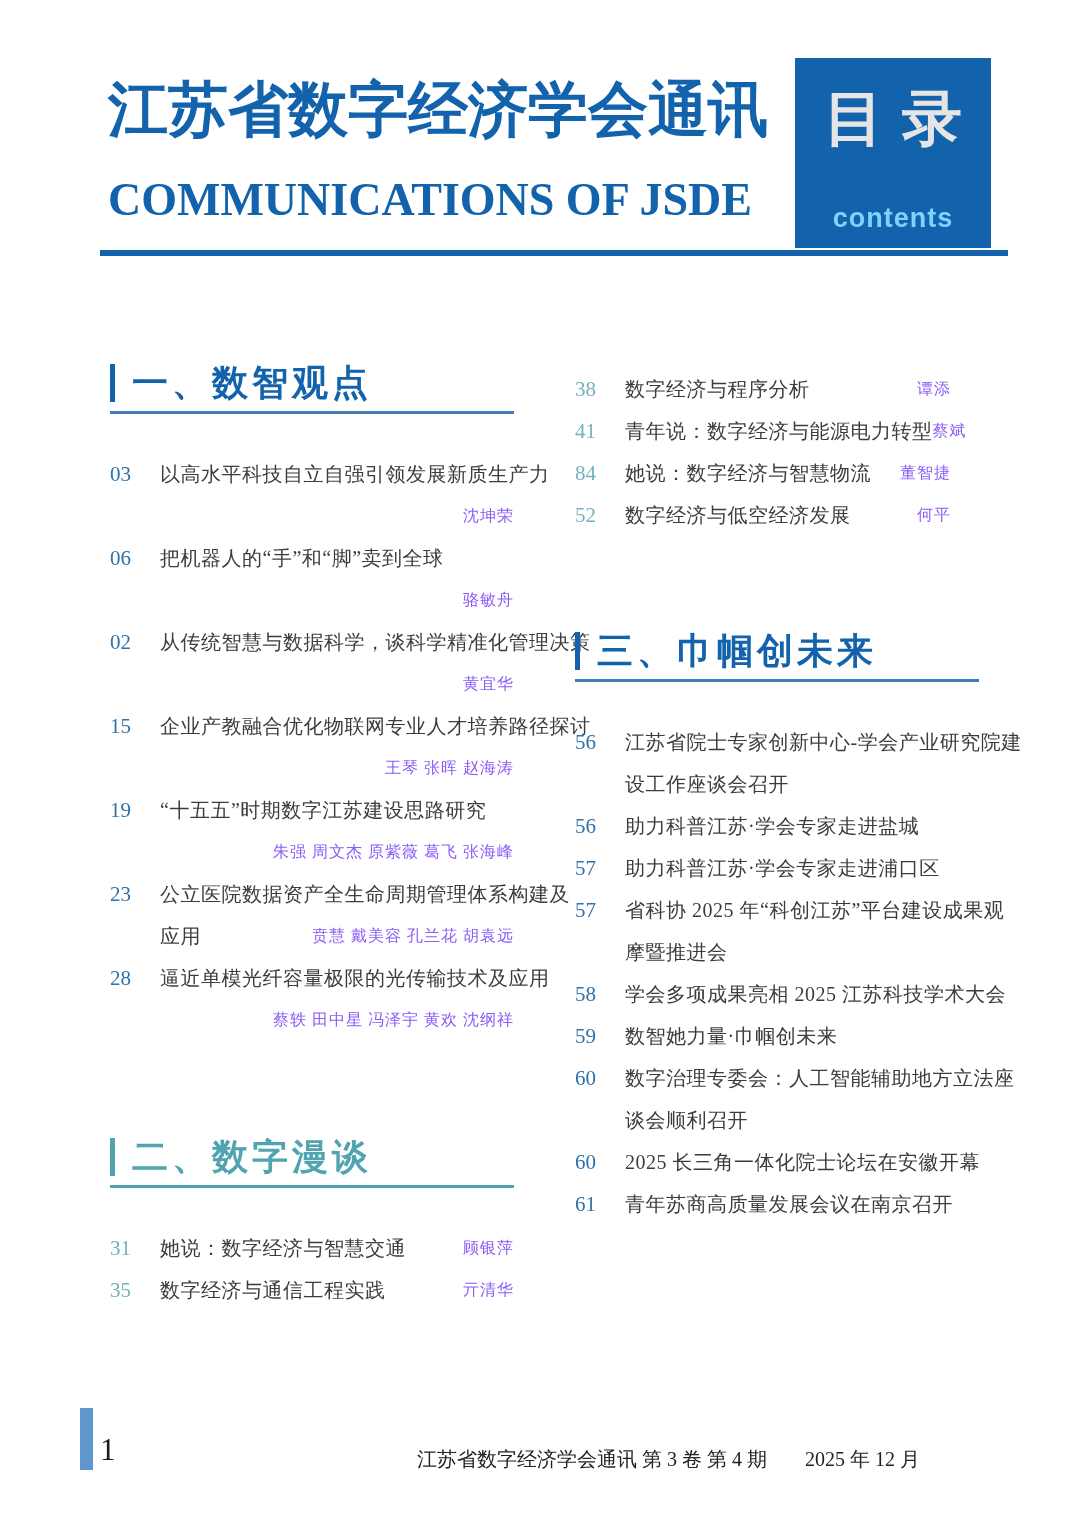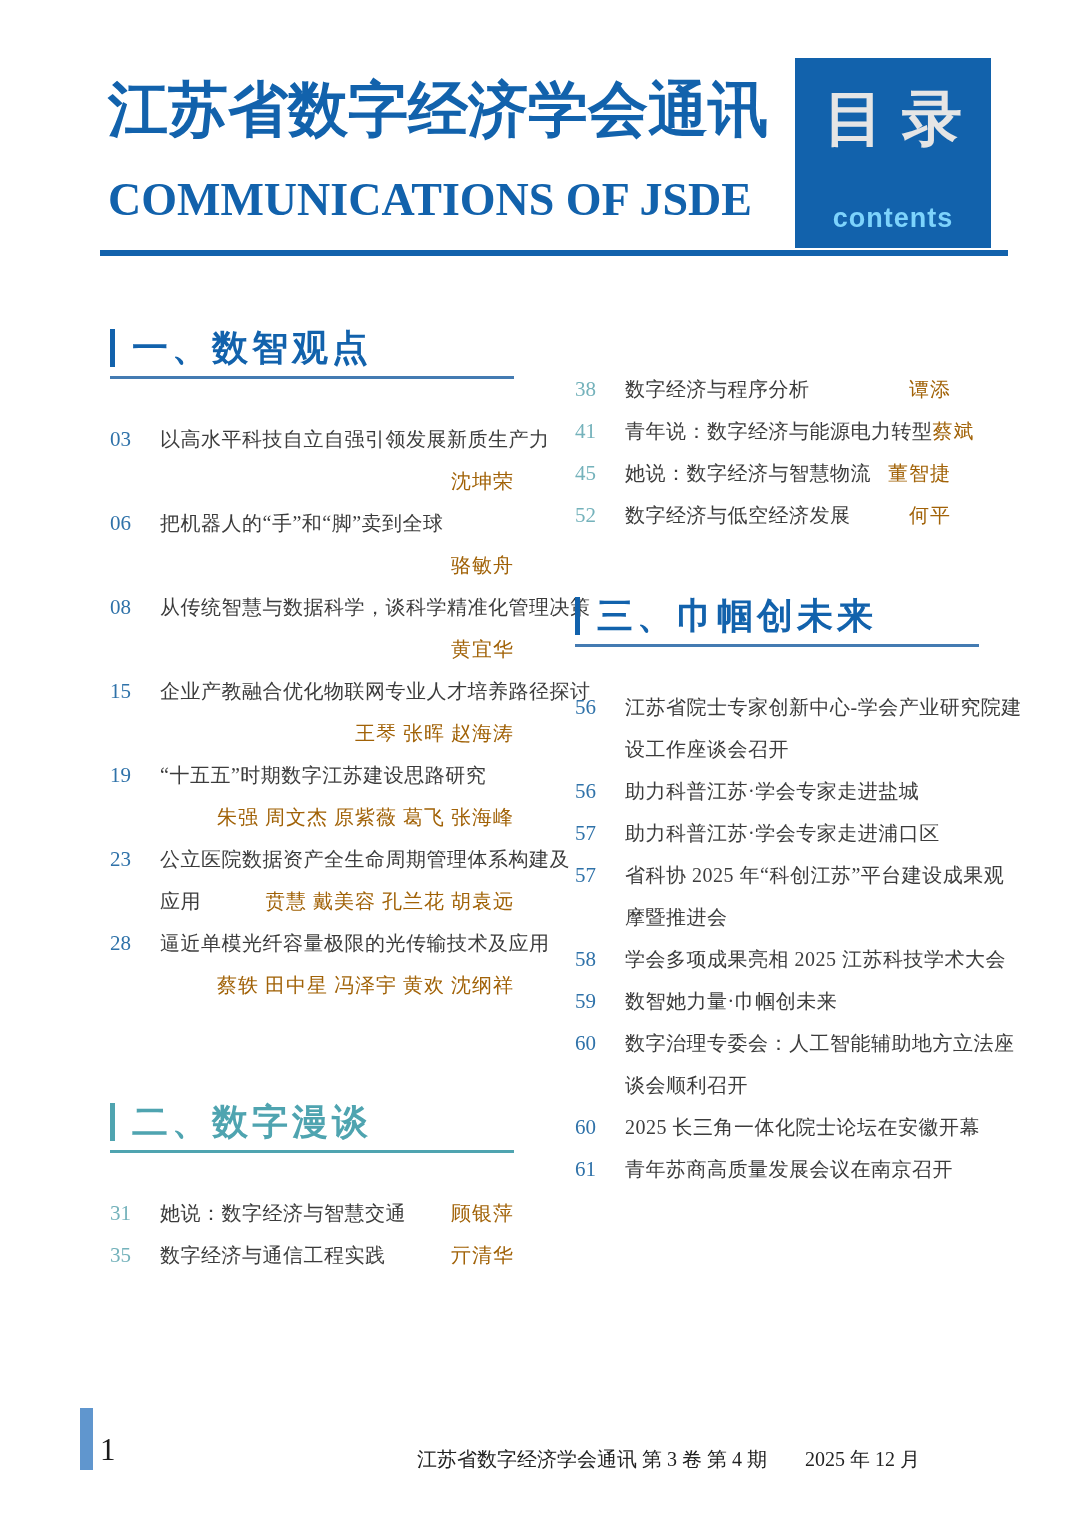--- a/index.html
+++ b/index.html
@@ -23,42 +23,42 @@
   .col{position:absolute;top:0;width:404px;}
   .col-left{left:110px;}
   .col-right{left:575px;}
   .sec{position:absolute;left:0;width:100%;}
   [data-section-id="s1"]{top:326px;}
   [data-section-id="s2"]{top:1100px;}
   [data-section-id="s2cont"]{top:368px;}
   [data-section-id="s3"]{top:594px;}
 
   
-  .sec-header{display:flex;align-items:center;height:44px;}
+  .sec-header{display:flex;align-items:center;height:44px;margin-top:35px;}
   .sec-bar{width:5px;height:38px;margin-right:17px;}
   .sec-title{font-family:"Liberation Sans",sans-serif;font-weight:900;font-size:36px;
              letter-spacing:4px;white-space:nowrap;}
   .theme-blue .sec-bar{background:var(--blue);}
   .theme-blue .sec-title{color:var(--blue);}
   .theme-teal .sec-bar{background:var(--teal);}
   .theme-teal .sec-title{color:var(--teal);}
   .sec-underline{height:3px;margin-top:6px;width:100%;}
   .theme-blue .sec-underline{background:#447BB2;}
   .theme-teal .sec-underline{background:var(--teal);}
 
   
   .sec-items{margin-top:39px;}
   .sec > .sec-items:first-child{margin-top:0;}
   .line{height:42px;display:flex;align-items:center;}
   .num{flex:0 0 50px;font-size:21px;font-family:"Liberation Serif",serif;}
   .theme-blue .num{color:var(--numblue);}
   .theme-teal .num{color:var(--numteal);}
   .title{font-size:20px;color:#3C3C3C;letter-spacing:0.5px;white-space:nowrap;}
   .line-cont{padding-left:50px;align-items:center;}
-  .authors{font-size:20px;color:#a16207;letter-spacing:1px;white-space:nowrap;}
+  .authors{font-size:16px;color:#8b5cf6;letter-spacing:1px;white-space:nowrap;}
   .authors-inline{margin-left:auto;}
   .col-right .authors-inline{margin-right:28px;}
   .line-authors{justify-content:flex-end;}
 
   
   .page-bar{position:absolute;left:80px;top:1408px;width:13px;height:62px;background:var(--lightblue);}
   .page-num{position:absolute;left:100px;top:1432px;font-size:31px;color:#1a1a1a;}
   .footer-text{position:absolute;left:160px;right:160px;top:1446px;text-align:right;
                font-size:20px;color:#222222;white-space:nowrap;}
   .footer-date{margin-left:38px;}
@@ -101,21 +101,21 @@
               <div class="line">
                 <span class="num">06</span>
                 <span class="title">把机器人的“手”和“脚”卖到全球</span>
               </div>
               <div class="line line-authors">
                 <span class="authors">骆敏舟</span>
               </div>
             </div>
             <div class="toc-item">
               <div class="line">
-                <span class="num">08</span>
+                <span class="num">02</span>
                 <span class="title">从传统智慧与数据科学，谈科学精准化管理决策</span>
               </div>
               <div class="line line-authors">
                 <span class="authors">黄宜华</span>
               </div>
             </div>
             <div class="toc-item">
               <div class="line">
                 <span class="num">15</span>
                 <span class="title">企业产教融合优化物联网专业人才培养路径探讨</span>
@@ -190,21 +190,21 @@
             </div>
             <div class="toc-item">
               <div class="line">
                 <span class="num">41</span>
                 <span class="title">青年说：数字经济与能源电力转型</span>
                 <span class="authors authors-inline">蔡斌</span>
               </div>
             </div>
             <div class="toc-item">
               <div class="line">
-                <span class="num">45</span>
+                <span class="num">84</span>
                 <span class="title">她说：数字经济与智慧物流</span>
                 <span class="authors authors-inline">董智捷</span>
               </div>
             </div>
             <div class="toc-item">
               <div class="line">
                 <span class="num">52</span>
                 <span class="title">数字经济与低空经济发展</span>
                 <span class="authors authors-inline">何平</span>
               </div>

